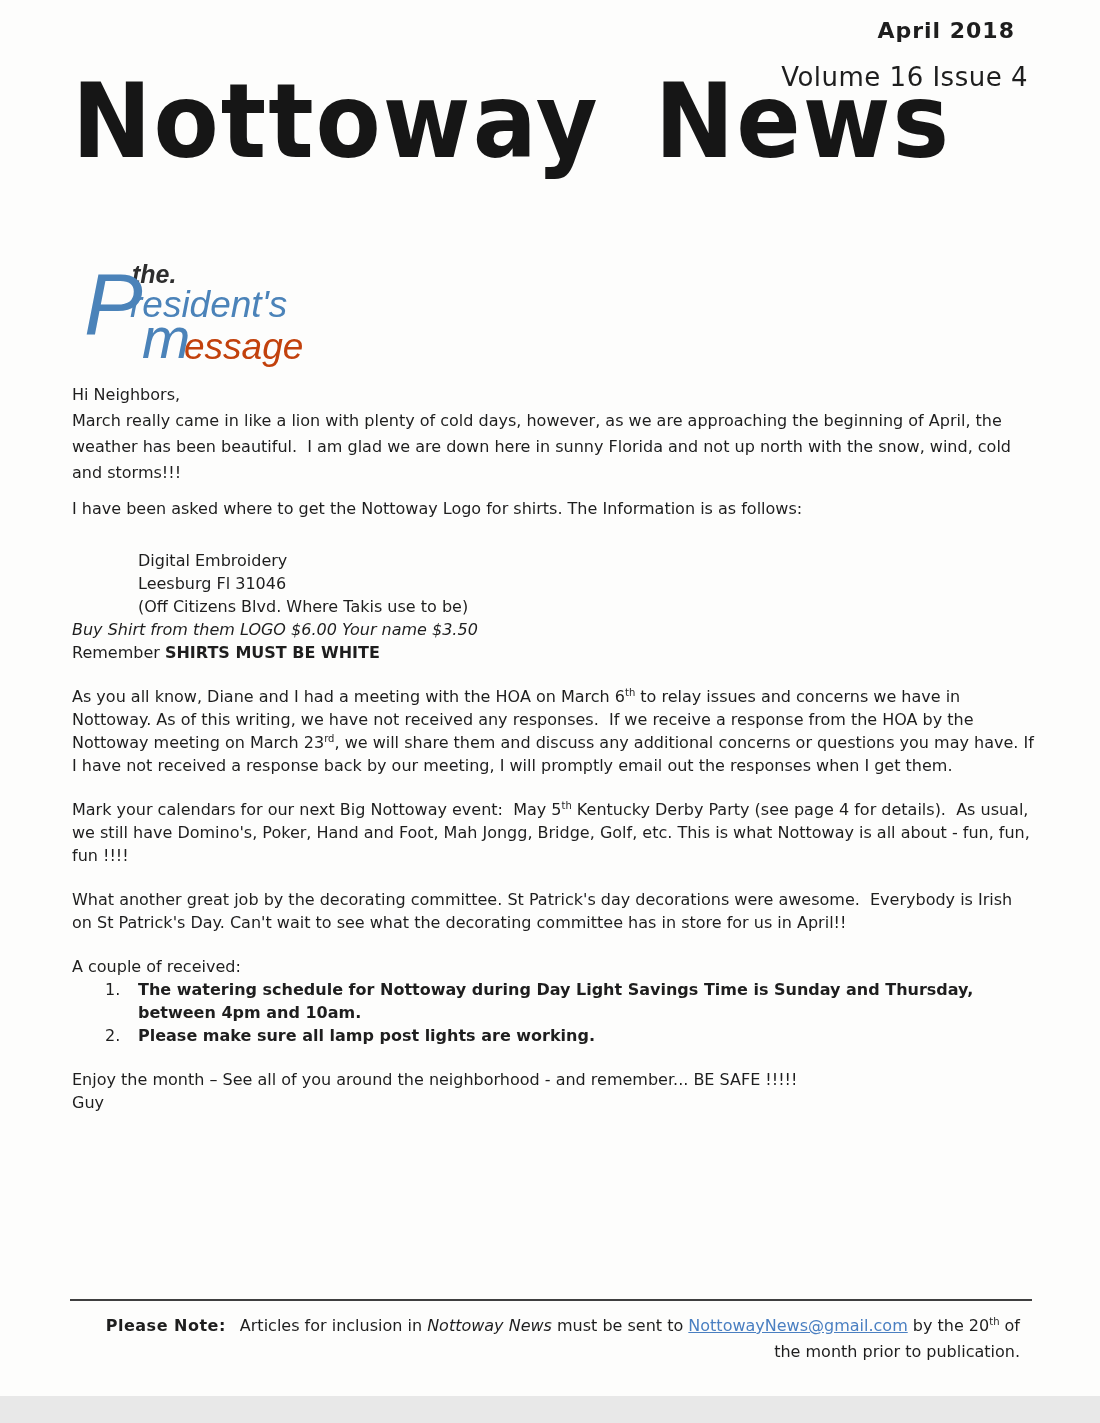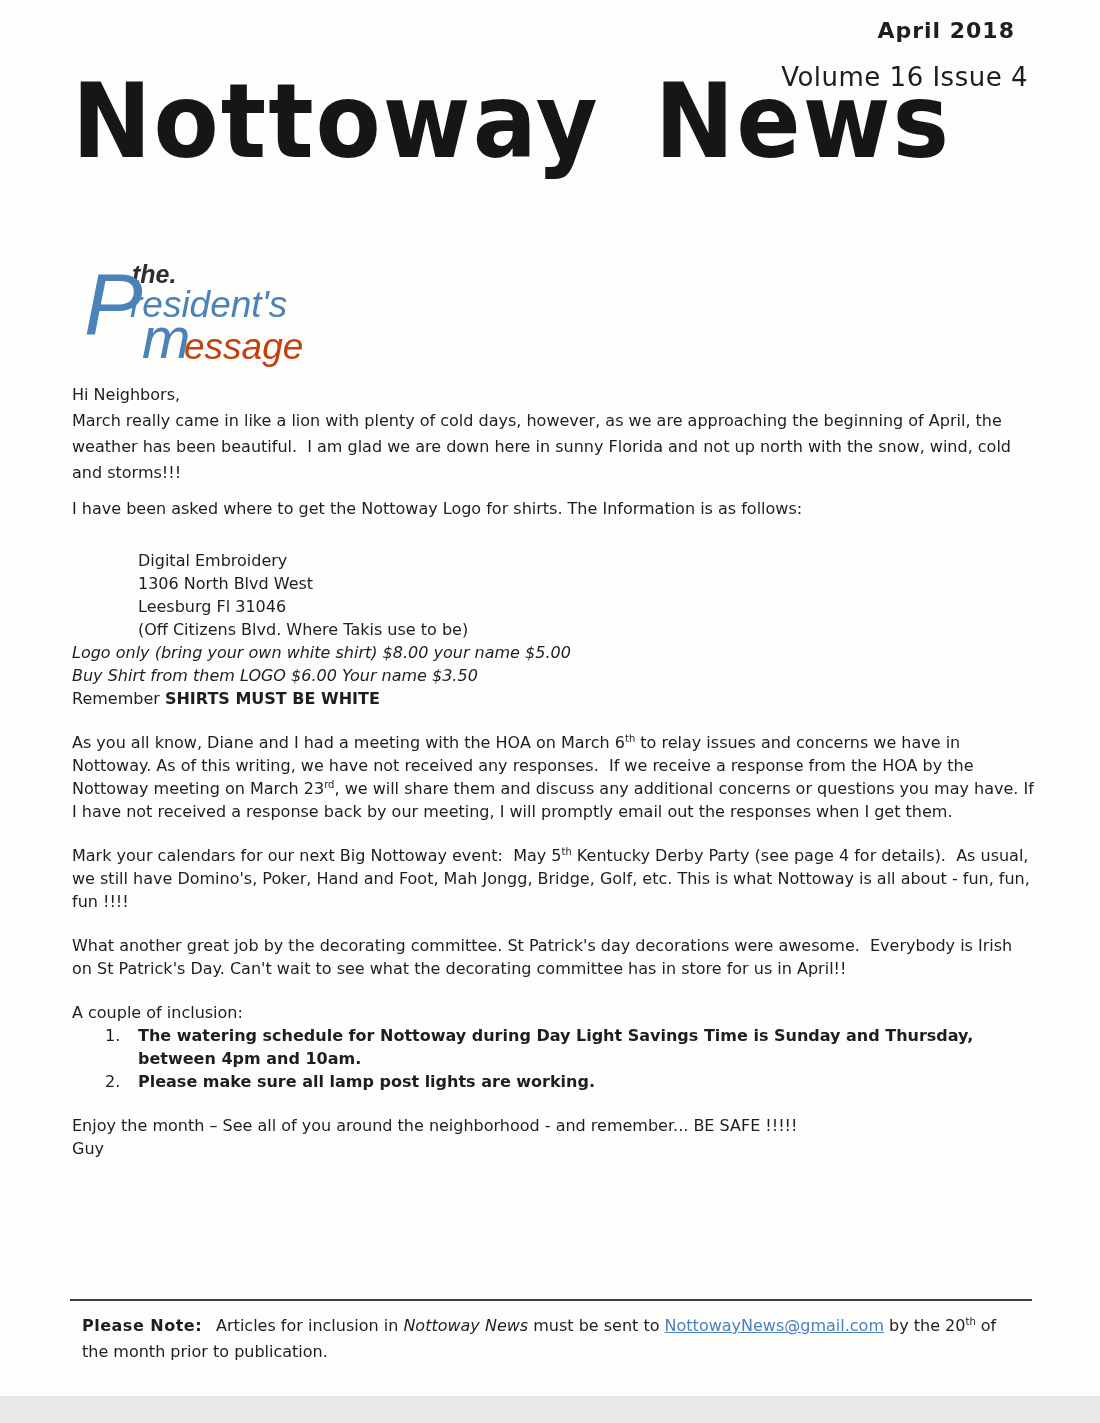--- a/index.html
+++ b/index.html
@@ -51,21 +51,21 @@
   .bold { font-weight:bold; }
   sup { font-size:10px; line-height:0; vertical-align:6px; }
   
   .list { margin-left:33px; }
   .list-item { display:flex; }
   .list-num { width:33px; flex:none; }
   .list-text { flex:1; white-space:pre-wrap;font-weight:bold; }
   
   .footer { position:absolute; top:1299px; left:70px; width:962px; font-size:16px; line-height:26px; }
   .footer-rule { border:0; border-top:2.5px solid #3f3f3f; margin:0 0 9px 0; }
-  .footer p { margin:12px; white-space:pre-wrap; }
+  .footer p { margin:12px; white-space:pre-wrap;text-align:right; }
   .footer .label { font-weight:bold; letter-spacing:0.5px; }
   .footer .after-label { margin-left:14px; }
   a.email { color:#4a7fc1; text-decoration:underline; cursor:pointer; }
   
   .scan-line { position:absolute; top:1410px; left:-5px; width:1110px; height:2px;
                background:linear-gradient(90deg,#6f6f6f,#9a9a9a 45%,#848484);
                transform:rotate(-0.22deg); }
 </style>
 </head>
 <body>
@@ -85,35 +85,33 @@
       <span class="logo-essage">essage</span>
     </div>
 
   <div class="content">
 
     <p class="block-intro"><span>Hi Neighbors,</span><br><span>March really came in like a lion with plenty of cold days, however, as we are approaching the beginning of April, the weather has been beautiful.  I am glad we are down here in sunny Florida and not up north with the snow, wind, cold and storms!!!</span></p>
 
     <p class="mt-sm">I have been asked where to get the Nottoway Logo for shirts. The Information is as follows:</p>
     <div class="addr">
       <p>Digital Embroidery</p>
-      <p>1306 North Blvd West</p>
       <p>Leesburg Fl 31046</p>
       <p>(Off Citizens Blvd. Where Takis use to be)</p>
     </div>
-    <p class="italic">Logo only (bring your own white shirt) $8.00 your name $5.00</p>
     <p class="italic">Buy Shirt from them LOGO $6.00 Your name $3.50</p>
     <p><span>Remember </span><span class="bold">SHIRTS MUST BE WHITE</span></p>
 
     <p class="mt"><span>As you all know, Diane and I had a meeting with the HOA on March 6</span><sup>th</sup><span> to relay issues and concerns we have in Nottoway. As of this writing, we have not received any responses.  If we receive a response from the HOA by the Nottoway meeting on March 23</span><sup>rd</sup><span>, we will share them and discuss any additional concerns or questions you may have. If I have not received a response back by our meeting, I will promptly email out the responses when I get them.</span></p>
 
     <p class="mt"><span>Mark your calendars for our next Big Nottoway event:  May 5</span><sup>th</sup><span> Kentucky Derby Party (see page 4 for details).  As usual, we still have Domino's, Poker, Hand and Foot, Mah Jongg, Bridge, Golf, etc. This is what Nottoway is all about - fun, fun, fun !!!!</span></p>
 
     <p class="mt">What another great job by the decorating committee. St Patrick's day decorations were awesome.  Everybody is Irish on St Patrick's Day. Can't wait to see what the decorating committee has in store for us in April!!</p>
 
-    <p class="mt">A couple of inclusion:</p>
+    <p class="mt">A couple of received:</p>
     <div class="list">
       <div class="list-item">
           <span class="list-num">1.</span>
           <div class="list-text">The watering schedule for Nottoway during Day Light Savings Time is Sunday and Thursday, between 4pm and 10am.</div>
         </div>
       <div class="list-item">
           <span class="list-num">2.</span>
           <div class="list-text">Please make sure all lamp post lights are working.</div>
         </div>
     </div>

